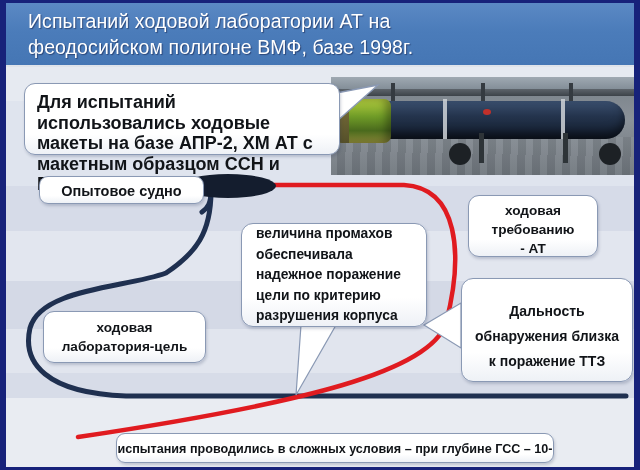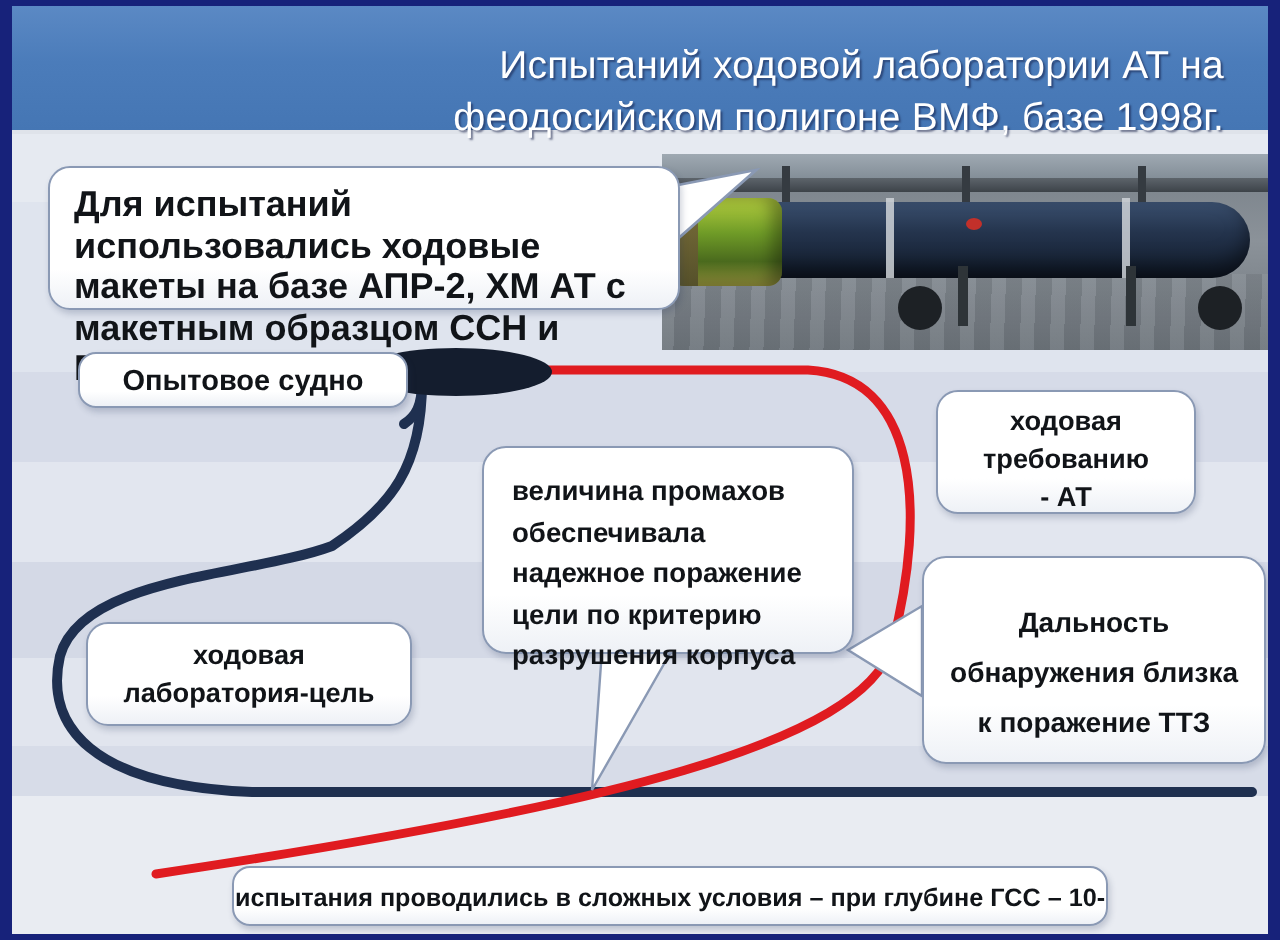--- a/index.html
+++ b/index.html
@@ -17,22 +17,22 @@
     border-bottom:3px solid #17227a;
   }
 
   
   .header{
     position:absolute;left:0;top:0;width:628px;height:62px;
     background:linear-gradient(180deg,#5b89c4 0%,#4b7cba 45%,#4576b4 100%);
     border-bottom:2px solid #dfe3ea;
   }
   .header-title{
-    position:absolute;left:22px;top:17px;width:584px;
-    text-align:right;
+    position:absolute;left:22px;top:5px;width:584px;
+    text-align:left;
     color:#ffffff;
     font-size:19.5px;line-height:26px;font-weight:400;
     text-shadow:1px 1px 1px rgba(20,30,70,.55);
     letter-spacing:.1px;
   }
 
   
   .band{position:absolute;left:0;width:628px;}
   .b1{top:62px;height:36px;background:#e6eaf1;}
   .b2{top:98px;height:85px;background:#dfe4ee;}
@@ -89,21 +89,21 @@
     box-shadow:1px 2px 3px rgba(40,55,90,.22);
     color:#111418;
     font-weight:bold;
     box-sizing:border-box;
   }
 
   #box-makety{left:18px;top:80px;width:316px;height:72px;padding:8px 10px 0 12px;
     font-size:18px;line-height:20.5px;border-radius:11px;}
   #box-sudno{left:33px;top:173px;width:165px;height:28px;
     font-size:14.5px;line-height:28px;text-align:center;border-radius:9px;}
-  #box-velichina{left:235px;top:220px;width:186px;height:104px;padding:12px 8px 0 14px;
+  #box-velichina{left:235px;top:220px;width:186px;height:104px;padding:0 8px 0 14px;
     font-size:13.8px;line-height:20.5px;border-radius:12px;}
   #box-hodlab{left:462px;top:192px;width:130px;height:62px;padding-top:5px;
     font-size:13.6px;line-height:19px;text-align:center;border-radius:11px;}
   #box-dalnost{left:455px;top:275px;width:172px;height:104px;padding-top:20px;
     font-size:14px;line-height:25px;text-align:center;border-radius:12px;}
   #box-cel{left:37px;top:308px;width:163px;height:52px;padding-top:6px;
     font-size:13.6px;line-height:19px;text-align:center;border-radius:11px;}
   #box-bottom{left:110px;top:430px;width:438px;height:30px;
     font-size:12.6px;line-height:30px;text-align:center;border-radius:9px;}
 

